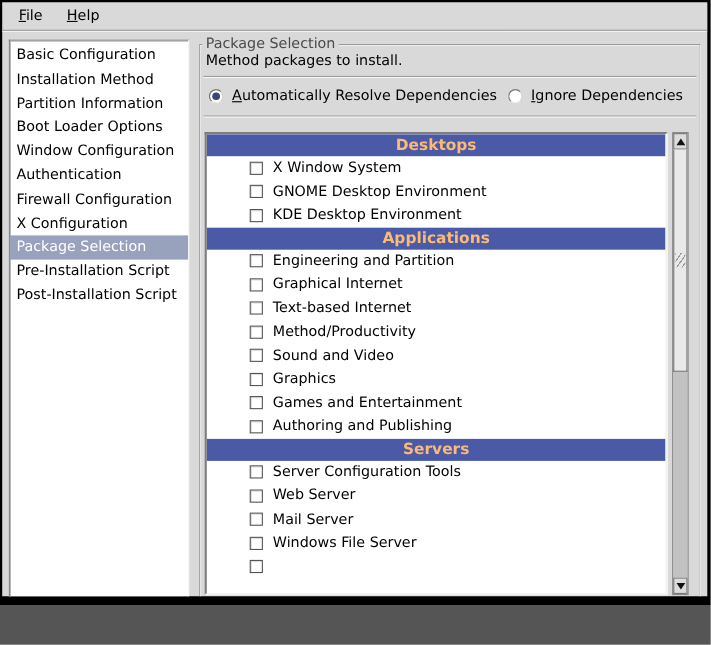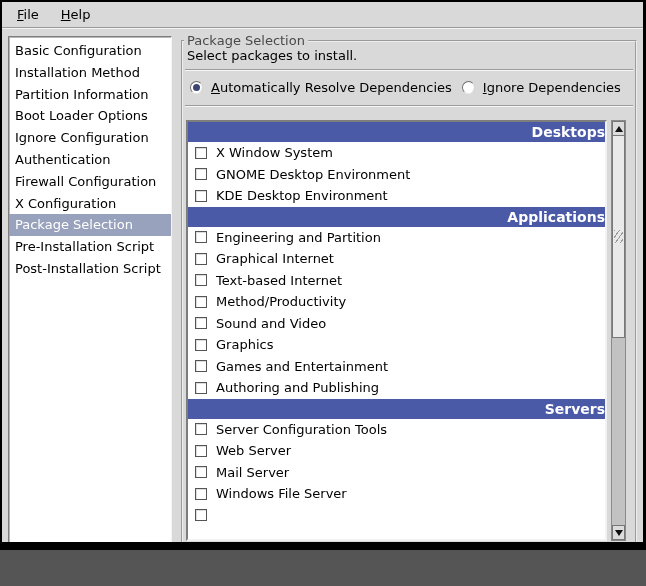--- a/index.html
+++ b/index.html
@@ -63,24 +63,24 @@
   }
   .radio-label::first-letter { text-decoration:underline; }
 
   
   .list-row { display:flex; margin:13px 7px 0 1px; }
   .pkg-list {
     flex:1; background:#fff; height:421px; overflow:hidden;
     border:2px solid #7d7d7d; border-right-color:#f2f2f2; border-bottom-color:#f2f2f2;
   }
   .pkg-header {
-    height:20px; line-height:20px; background:#4b5aa7; color:#ffffff;
-    font-weight:bold; font-size:14px; text-align:right; cursor:default;
-  }
-  .pkg-item { height:21.5px; display:flex; align-items:center; padding-left:7px; cursor:default; }
+    height:20px; line-height:20px; background:#4b5aa7; color:#fdba74;
+    font-weight:bold; font-size:14px; text-align:center; cursor:default;
+  }
+  .pkg-item { height:21.5px; display:flex; align-items:center; padding-left:7px; cursor:default;margin-left:32px; }
   .checkbox {
     width:12px; height:12px; background:#fff; flex:none;
     border:1px solid #555; box-shadow:inset 1px 1px 0 #ddd;
   }
   .pkg-item-label { margin-left:9px; white-space:nowrap; }
 
   
   .scrollbar {
     width:15px; height:421px; margin-left:4px; flex:none;
     display:flex; flex-direction:column;
@@ -113,34 +113,34 @@
       <div class="menu-item">Help</div>
     </div>
 
   <div class="main">
 
     <div class="sidebar" id="sidebar">
         <div class="sidebar-item">Basic Configuration</div>
         <div class="sidebar-item">Installation Method</div>
         <div class="sidebar-item">Partition Information</div>
         <div class="sidebar-item">Boot Loader Options</div>
-        <div class="sidebar-item">Ignore Configuration</div>
+        <div class="sidebar-item">Window Configuration</div>
         <div class="sidebar-item">Authentication</div>
         <div class="sidebar-item">Firewall Configuration</div>
         <div class="sidebar-item">X Configuration</div>
         <div class="sidebar-item selected">Package Selection</div>
         <div class="sidebar-item">Pre-Installation Script</div>
         <div class="sidebar-item">Post-Installation Script</div>
       </div>
 
     <div class="right-panel">
       <div class="frame">
         <span class="frame-label">Package Selection</span>
 
-        <div class="intro">Select packages to install.</div>
+        <div class="intro">Method packages to install.</div>
 
         <div class="separator"></div>
 
         <div class="radio-group" id="radios">
             <div class="radio-row">
               <div class="radio-circle checked"></div>
               <div class="radio-label">Automatically Resolve Dependencies</div>
             </div>
             <div class="radio-row">
               <div class="radio-circle"></div>

